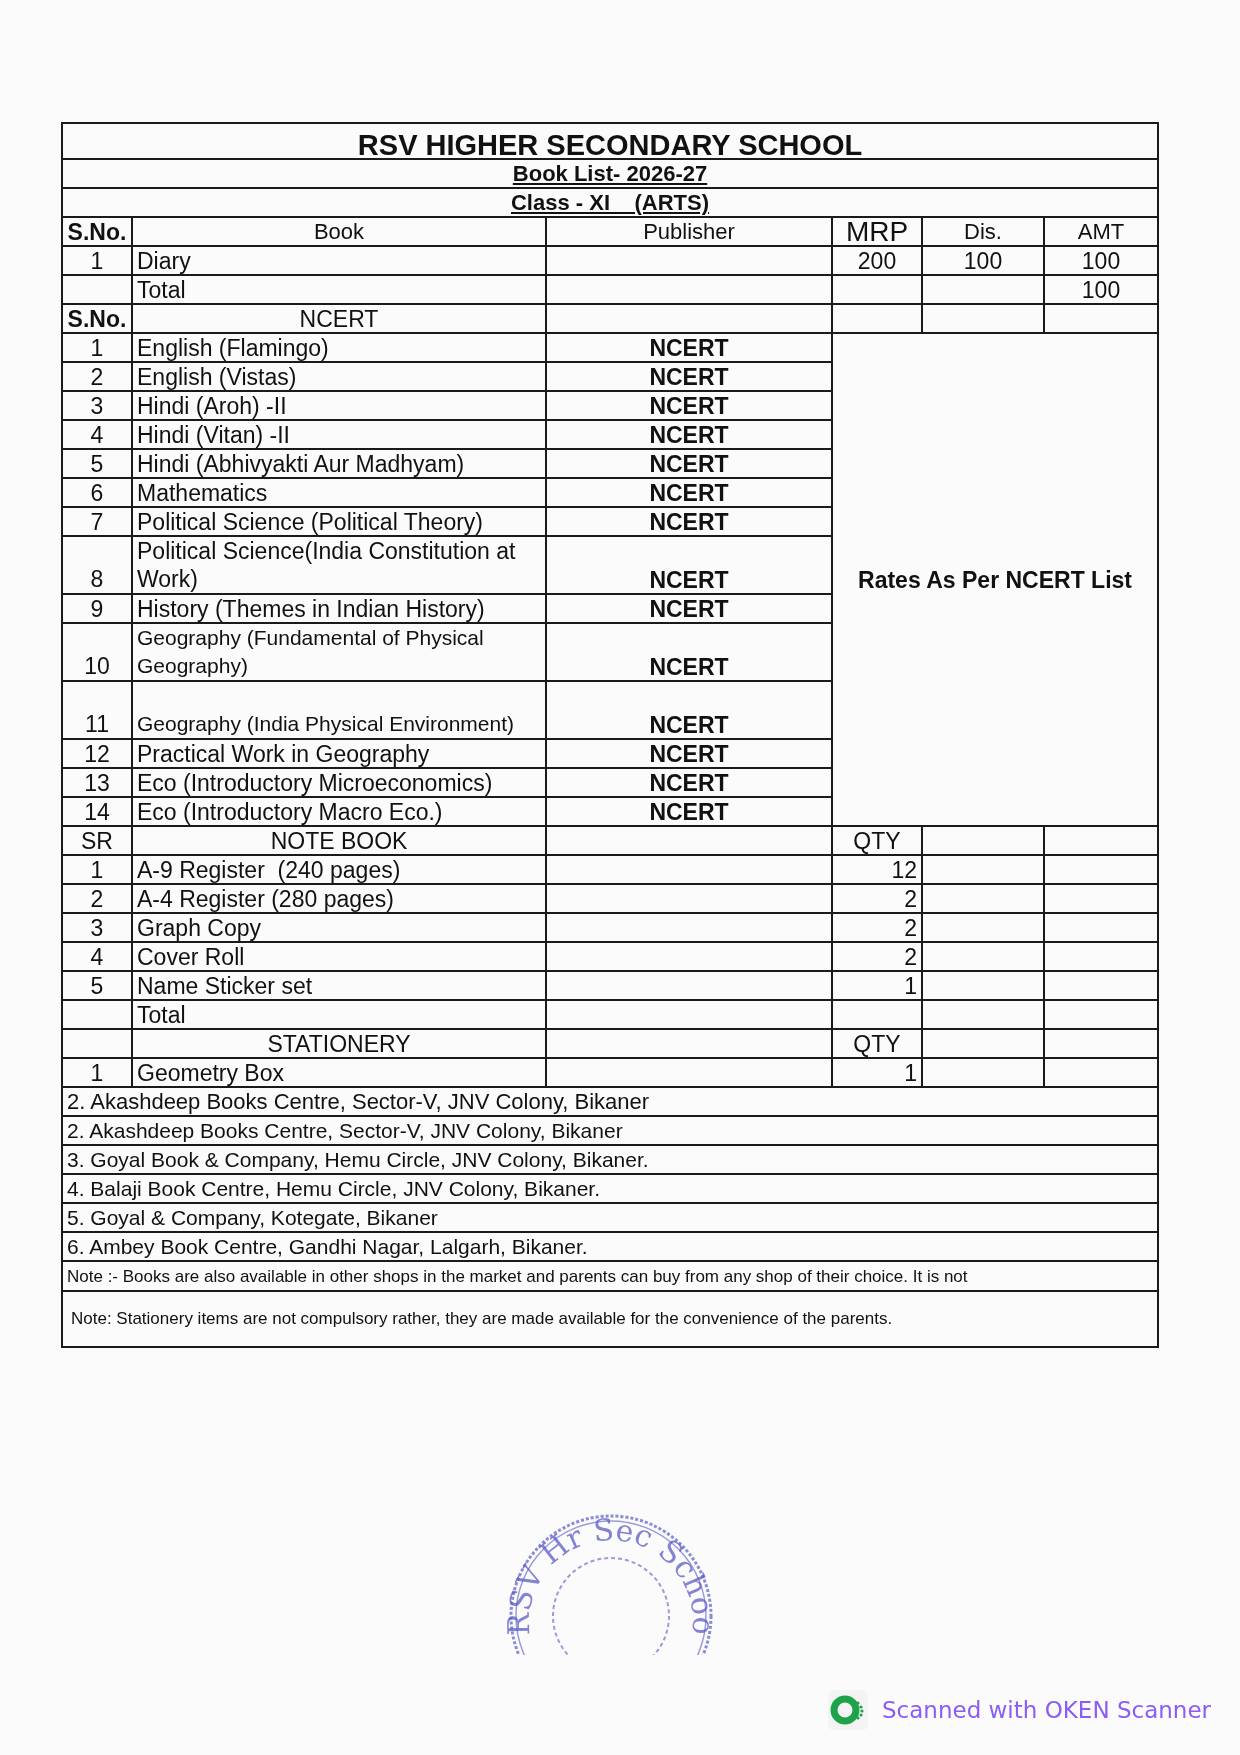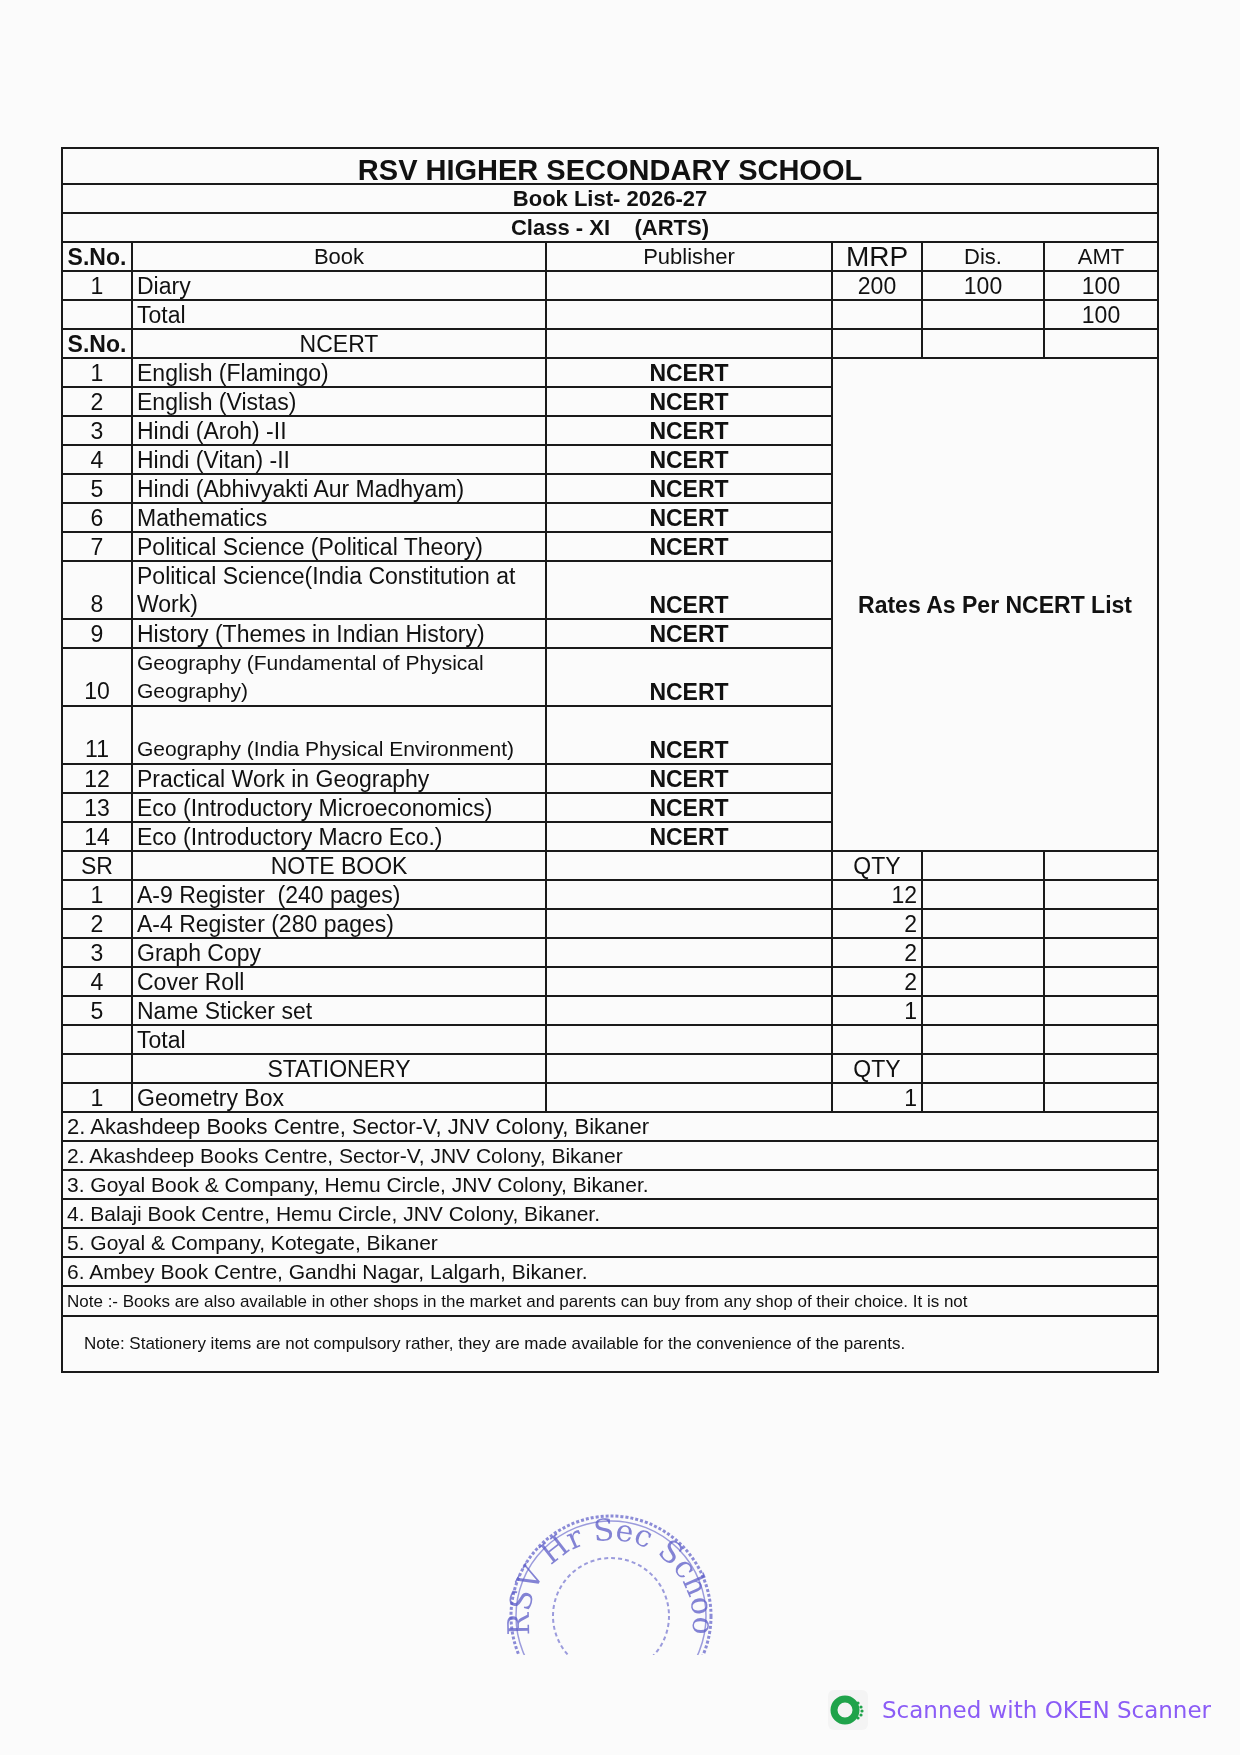--- a/index.html
+++ b/index.html
@@ -1,31 +1,31 @@
 <!DOCTYPE html>
 <html><head>
 <meta charset="utf-8">
 <style>
   html, body { margin:0; padding:0; }
   body { width:1240px; height:1755px; background:#fbfbfb; position:relative; overflow:hidden;
          font-family:"Liberation Sans", sans-serif; color:#111; }
   .sheet { position:absolute; left:61px; top:122px; width:1096px; }
-  table { border-collapse:collapse; width:100%; table-layout:fixed;margin-top:25px; }
+  table { border-collapse:collapse; width:100%; table-layout:fixed; }
   td { border:2px solid #1a1a1a; padding:0 4px; font-size:23px; line-height:26px; height:27px;
        white-space:nowrap; overflow:hidden; vertical-align:bottom; }
   .c { text-align:center; }
   .r { text-align:right; }
   .hdr-title { font-size:29px; font-weight:bold; text-align:center; height:34px; }
-  .hdr-sub { font-size:22px; font-weight:bold; text-align:center; height:27px; }
+  .hdr-sub { font-size:22px; font-weight:bold; text-align:center; height:27px;text-decoration:underline; }
   .bold { font-weight:bold; }
   .two { height:56px; white-space:normal; line-height:28px; }
   .rates { vertical-align:middle; text-align:center; font-weight:bold; font-size:23px;border-radius:17px; }
   .shop { font-size:21px; height:27px; }
   .note1 { font-size:17px; height:28px; }
-  .note2 { font-size:17px; height:54px; vertical-align:middle; padding-left:21px; }
+  .note2 { font-size:17px; height:54px; vertical-align:middle; padding-left:8px; }
   .stamp { position:absolute; left:500px; top:1505px; width:222px; height:150px; overflow:hidden; }
   .scanner { position:absolute; left:828px; top:1690px; display:flex; align-items:center; gap:14px; }
   .scanner-text { font-family:"DejaVu Sans", sans-serif; font-size:23px; color:#8b5cf6; }
 </style>
 </head>
 <body>
 
 <div class="sheet">
 <table>
   <colgroup>

